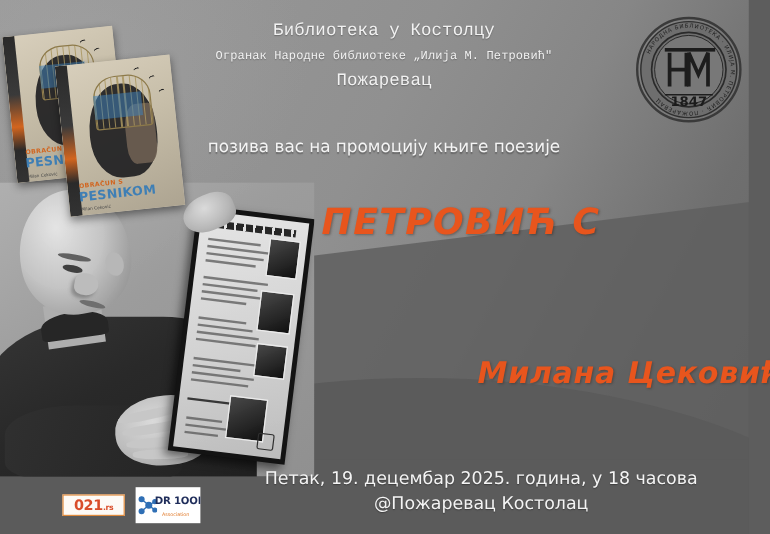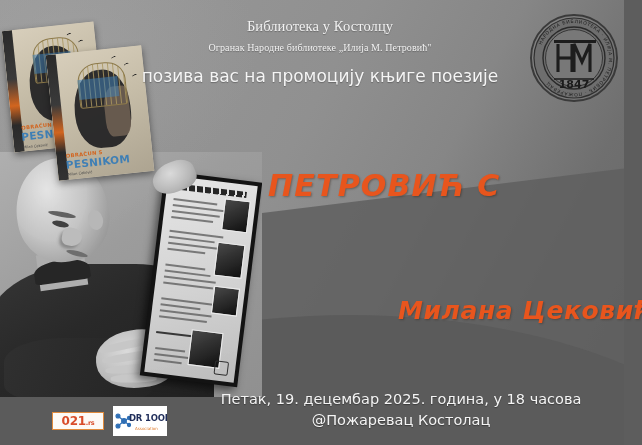--- a/index.html
+++ b/index.html
@@ -74,35 +74,35 @@
   .header-block {
     position: absolute;
     left: 120px;
     top: 16px;
     width: 400px;
     text-align: center;
     z-index: 14;
   }
   .header-line {
     color: #f2f2f2;
-    font-family: Liberation Serif, serif;
+    font-family: Liberation Mono, monospace;
     font-size: 14.5px;
     line-height: 21px;
     letter-spacing: 0.1px;
     text-shadow: 0 1px 1px rgba(0,0,0,0.28);
     white-space: nowrap;
   }
   .header-line.wide {
     font-size: 10px;
   }
   .header-invite {
     color: #f5f5f5;
-    font-size: 17px;
+    font-size: 14px;
     line-height: 20px;
-    margin-top: 8px;
+    margin-top: 34px;
     text-shadow: 0 1px 1px rgba(0,0,0,0.28);
     white-space: nowrap;
   }
 
   
   .seal {
     position: absolute;
     right: 22px;
     top: 12px;
     width: 92px;
@@ -592,20 +592,21 @@
       <div class="bk-title-lat">OBRAČUN S</div>
       <div class="bk-title-big">PESNIKOM</div>
       <div class="bk-author">Milan Ceković</div>
     </div>
 
   </div>
 
   <div class="header-block">
     <div class="header-line">Библиотека у Костолцу</div>
     <div class="header-line wide">Огранак Народне библиотеке „Илија М. Петровић"</div>
+    <div class="header-line">Пожаревац</div>
     <div class="header-invite">позива вас на промоцију књиге поезије</div>
   </div>
 
   <div class="seal">
     <svg viewBox="0 0 92 92" width="92" height="92" aria-hidden="true">
       <defs>
         <path id="ringpath" d="M 46,46 m -35,0 a 35,35 0 1,1 70,0 a 35,35 0 1,1 -70,0"></path>
       </defs>
       <circle cx="46" cy="46" r="43" fill="none" stroke="#3a3a3a" stroke-width="2"></circle>
       <circle cx="46" cy="46" r="40" fill="#6e6e6e" stroke="#2f2f2f" stroke-width="1.2"></circle>

